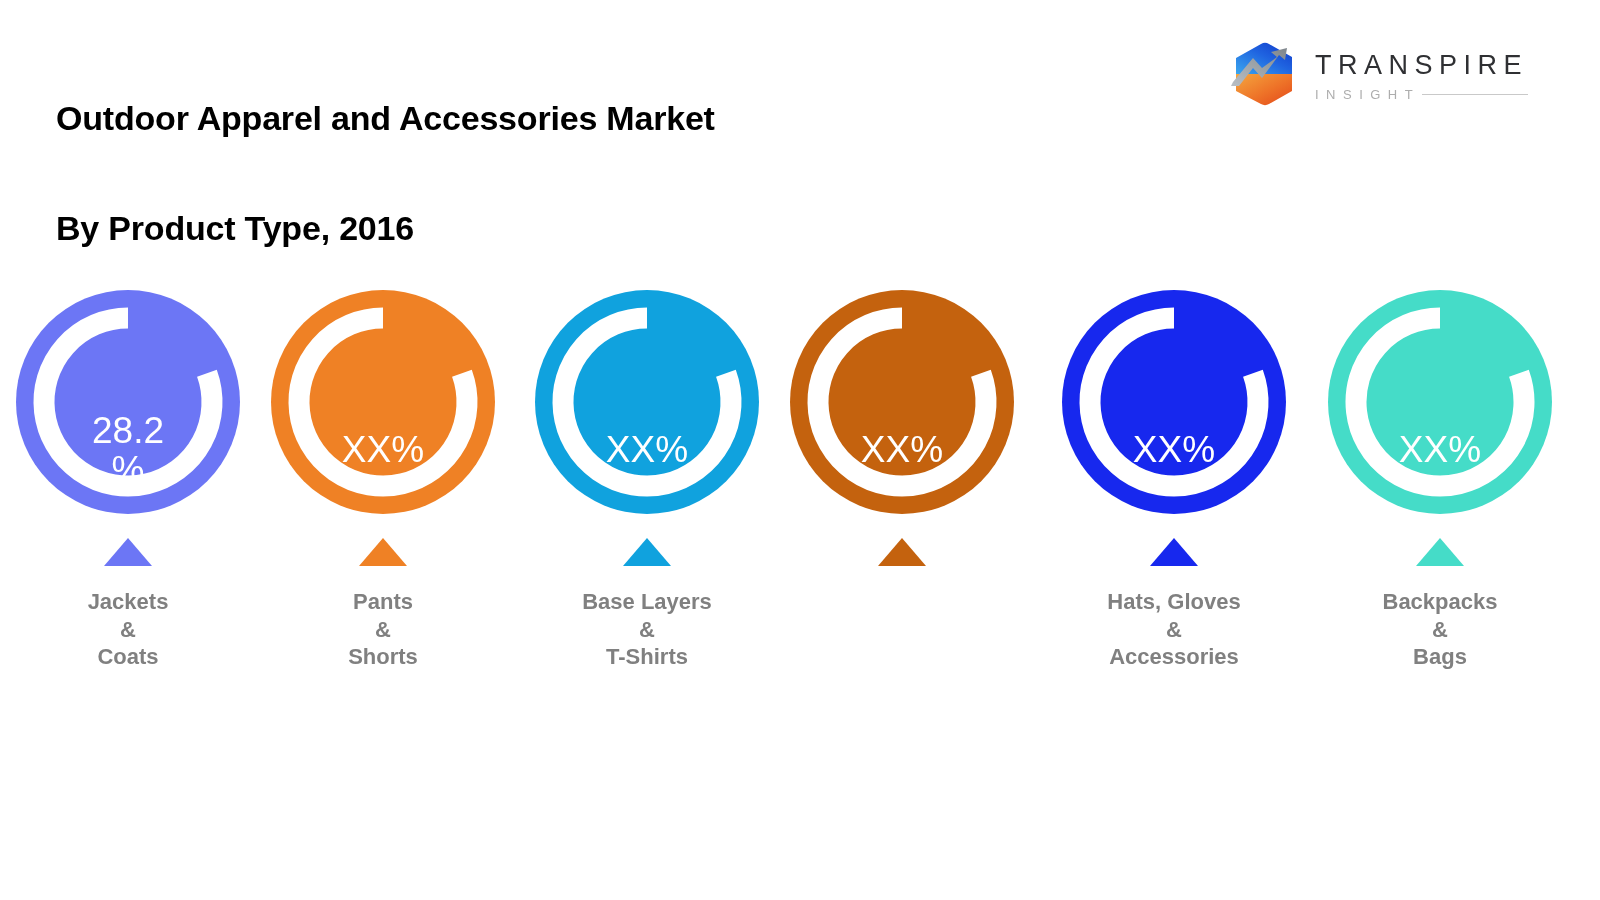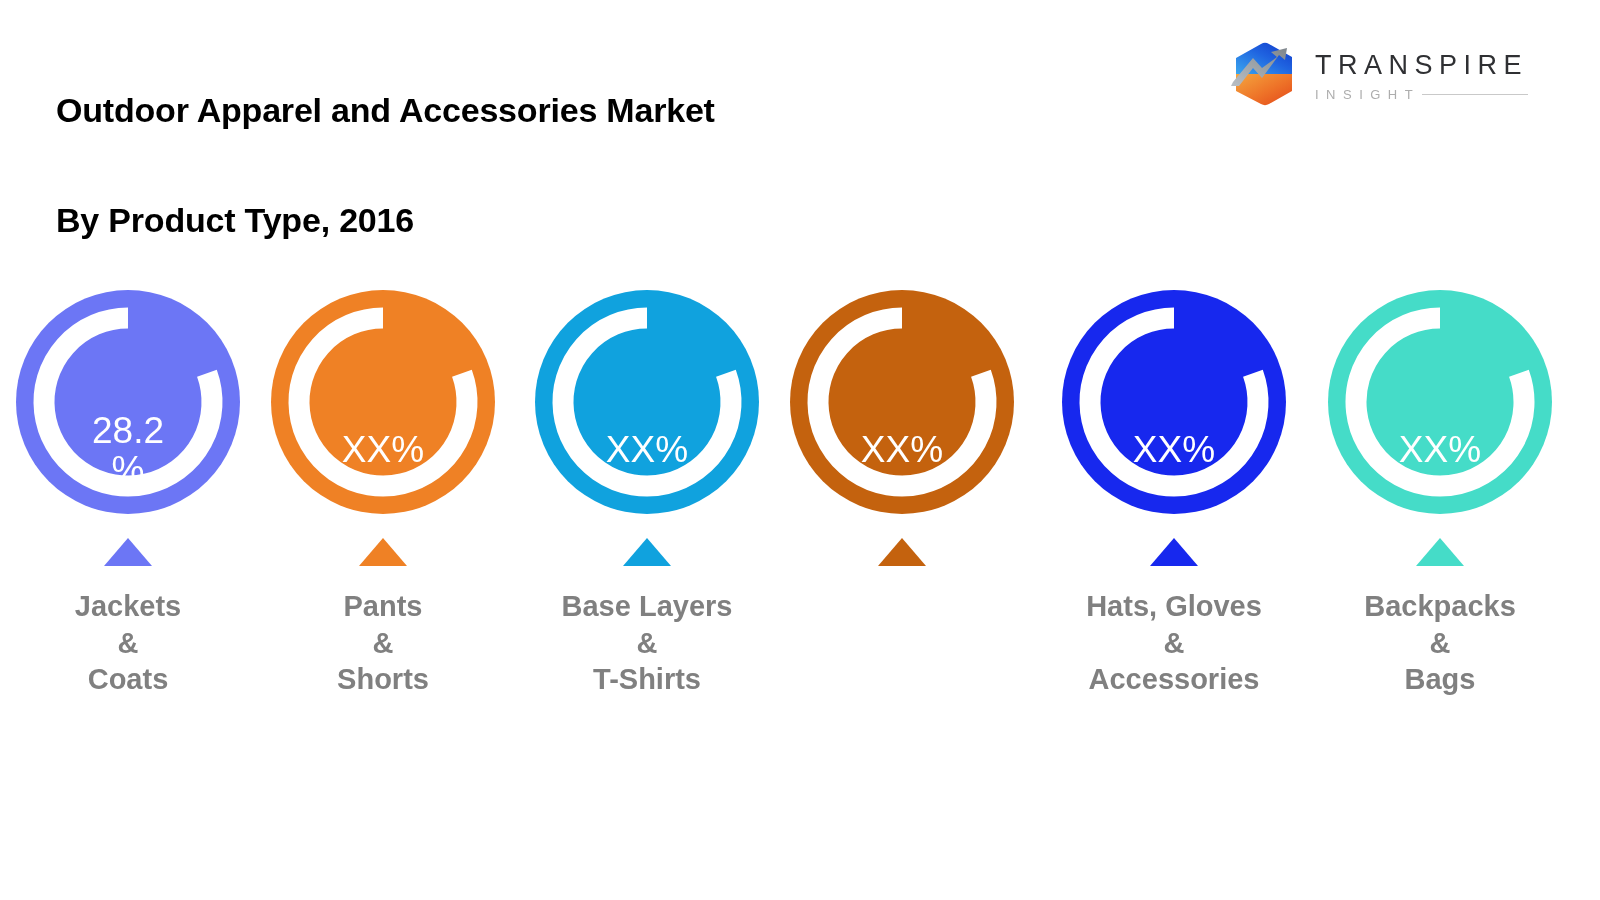--- a/index.html
+++ b/index.html
@@ -19,21 +19,21 @@
   
   #header {
     position: absolute;
     left: 0; top: 0;
     width: 1600px;
     height: 150px;
   }
   #page-title {
     position: absolute;
     left: 56px;
-    top: 28px;
+    top: 36px;
     font-size: 34px;
     font-weight: bold;
     color: #000000;
     line-height: 1.62;
     letter-spacing: -0.2px;
     white-space: pre-line;
   }
   #title-line-1, #title-line-2 {
     display: block;
   }
@@ -133,21 +133,21 @@
   .pointer {
     width: 0;
     height: 0;
     border-left: 24px solid transparent;
     border-right: 24px solid transparent;
     margin-top: 24px;
   }
   .cat-label {
     margin-top: 22px;
     text-align: center;
-    font-size: 29px;
+    font-size: 22px;
     font-weight: bold;
     color: #808080;
     line-height: 1.26;
     white-space: pre-line;
     width: 250px;
   }
 </style>
 </head>
 <body>
 

